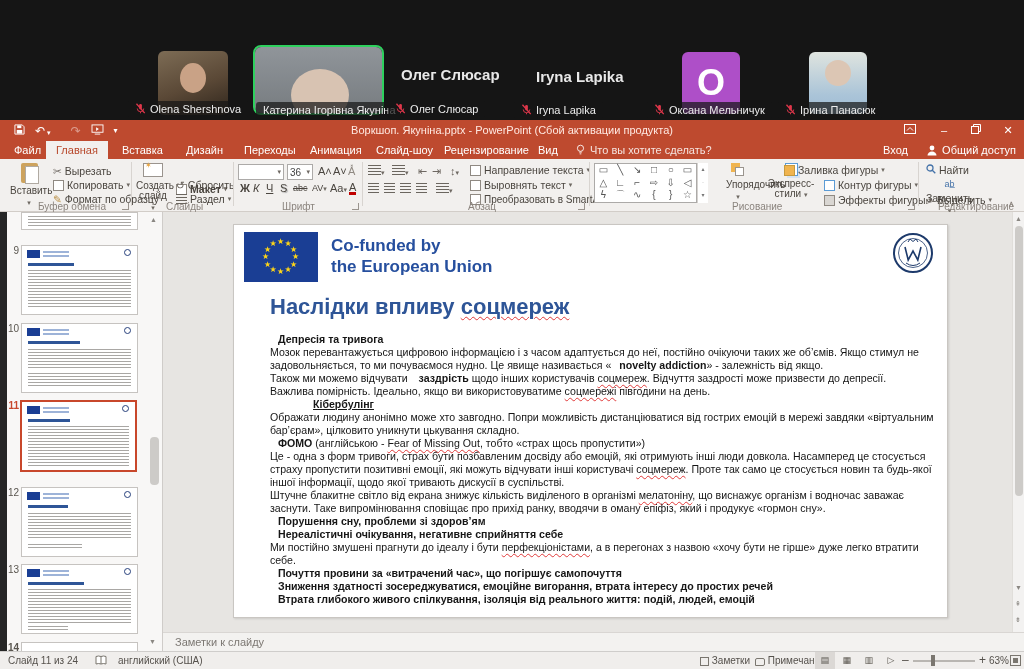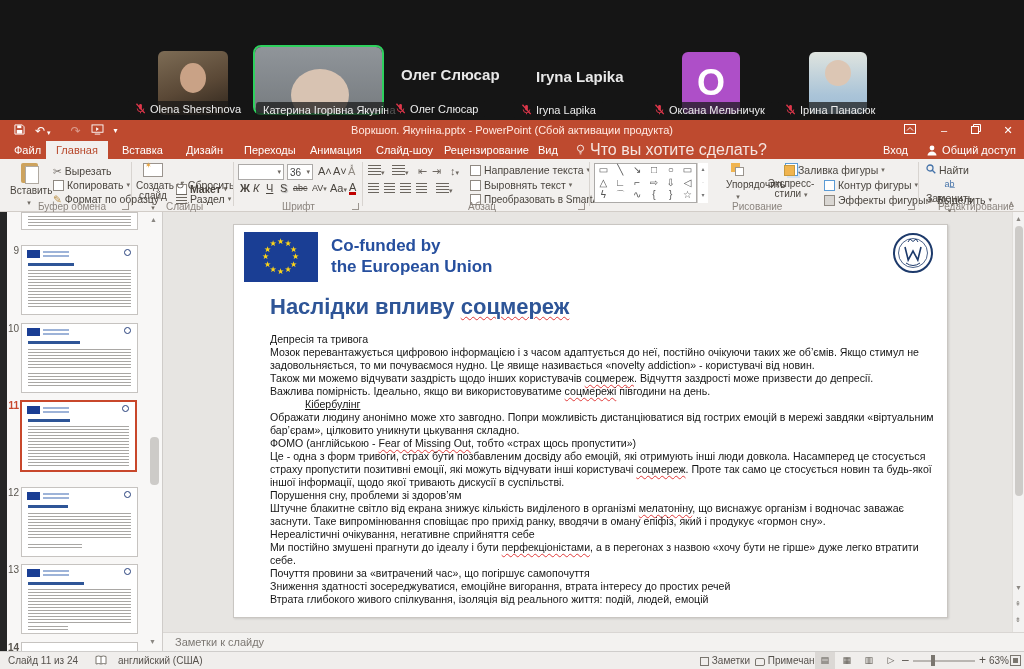--- a/index.html
+++ b/index.html
@@ -32,21 +32,21 @@
   #titlebar { position:absolute; left:0; top:0; width:100%; height:21px; background:#BE4A2F; color:#fff; }
   .qat { position:absolute; top:0; height:21px; display:flex; align-items:center; color:#fff; }
   .qat span { margin-right:10px; font-size:12px; line-height:1; }
   .title-text { position:absolute; left:50%; transform:translateX(-50%); top:4px; font-size:11px; color:#ffe9e2; white-space:nowrap; }
   .winbtn { position:absolute; top:0; width:28px; height:21px; text-align:center; font-size:11px; line-height:21px; color:#fff; }
 
   
   #tabrow { position:absolute; left:0; top:21px; width:100%; height:18px; background:#BE4A2F; }
   .tab { position:absolute; top:0; height:18px; line-height:18px; padding:0 10px; font-size:11px; color:#fff; }
   .tab.selected { background:#f2f0ee; color:#B7472A; }
-  .tellme { position:absolute; top:0; height:18px; line-height:18px; font-size:16px; color:rgba(255,255,255,.85); display:flex; align-items:center; gap:5px; }
+  .tellme { position:absolute; top:0; height:18px; line-height:18px; font-size:11px; color:rgba(255,255,255,.85); display:flex; align-items:center; gap:5px; }
   .acct { position:absolute; top:0; height:18px; line-height:18px; font-size:11px; color:#fff; display:flex; align-items:center; gap:5px; }
 
   
   #ribbon { position:absolute; left:0; top:39px; width:100%; height:53px; background:#f2f0ee; border-bottom:1px solid #d2cdc8; }
   .rsep { position:absolute; top:3px; height:44px; width:1px; background:#d8d4d0; }
   .grp-label { position:absolute; top:42px; font-size:10px; color:#8b847e; white-space:nowrap; }
   .launcher { position:absolute; top:44px; width:7px; height:7px; border-right:1px solid #9a948e; border-bottom:1px solid #9a948e; }
   .rbtn { position:absolute; display:flex; align-items:center; gap:3px; font-size:10.5px; color:#4a453f; white-space:nowrap; }
   .arr { font-size:7px; color:#6e6862; }
   .bigbtn { position:absolute; text-align:center; font-size:10px; color:#4a453f; }
@@ -83,21 +83,21 @@
 
   #slide-canvas { position:absolute; left:163px; top:92px; width:849px; height:420px; background:#e7e5e2; overflow:hidden; }
   #main-slide { position:absolute; left:70px; top:12px; width:715px; height:394px; background:#fff; border:1px solid #c9c6c2; box-shadow:1px 1px 2px rgba(0,0,0,.12); }
   .eu-flag { position:absolute; left:10px; top:7px; width:74px; height:50px; background:#1A3E94; }
   .eu-flag .star { position:absolute; color:#FFD617; font-size:8px; line-height:8px; }
   .eu-text { position:absolute; left:97px; top:10px; font-size:17px; font-weight:bold; color:#264F9E; line-height:21px; }
   .emblem { position:absolute; right:12px; top:5px; }
   .slide-title { position:absolute; left:36px; top:69px; font-size:22px; font-weight:bold; color:#2E5597; }
   #slide-body { position:absolute; left:36px; top:108px; width:670px; font-size:10.6px; line-height:13px; color:#161616; }
   .para { }
-  .b { font-weight:normal; }
+  .b { font-weight:bold;margin-left:8px; }
   .u { text-decoration:underline;padding-left:35px; }
   .sp { text-decoration:underline; text-decoration-style:wavy; text-decoration-color:#e03a3a; text-decoration-thickness:1px; text-underline-offset:2px; }
   .b.u { text-decoration:underline; }
 
   #v-scroll { position:absolute; right:0; top:92px; width:12px; height:420px; background:#f3f2f1; border-left:1px solid #e0deda; font-size:7px; color:#8a8782; text-align:center; }
   .vthumb { position:absolute; left:2px; width:8px; background:#cdcbc8; border-radius:4px; }
 
   #notes-bar { position:absolute; left:163px; top:512px; right:0; height:19px; background:#f3f2f0; border-top:1px solid #d9d6d3; font-size:11px; color:#7c7873; line-height:19px; padding-left:12px; }
 
   
@@ -532,29 +532,29 @@
             <path d="M14 17 l3.2 13 l4.8 -9 l4.8 9 l3.2 -13" fill="none" stroke="#1d3a6b" stroke-width="1.6"></path>
             <path d="M17 12 l2 -3 l3 2.5 l3 -2.5 l2 3" fill="none" stroke="#1d3a6b" stroke-width="1"></path>
             <path d="M15 33 q7 5 14 0" fill="none" stroke="#1d3a6b" stroke-width="1"></path>
           </svg>
         </div>
         <div class="slide-title">
           <span>Наслідки впливу </span><span class="sp">соцмереж</span>
         </div>
         <div id="slide-body">
             <div class="para"><span class="b">Депресія та тривога</span></div>
-            <div class="para"><span>Мозок перевантажується цифровою інформацією і з часом адаптується до неї, постійно очікуючи таких же об’ємів. Якщо стимул не задовольняється, то ми почуваємося нудно. Це явище називається «</span><span class="b">novelty addiction</span><span>» - користувачі від новин.</span></div>
+            <div class="para"><span>Мозок перевантажується цифровою інформацією і з часом адаптується до неї, постійно очікуючи таких же об’ємів. Якщо стимул не задовольняється, то ми почуваємося нудно. Це явище називається «</span><span class="b">novelty addiction</span><span>» - залежність від якщо.</span></div>
             <div class="para"><span>Також ми можемо відчувати </span><span class="b">заздрість</span><span> щодо інших користувачів </span><span class="sp">соцмереж</span><span>. Відчуття заздрості може призвести до депресії.</span></div>
             <div class="para"><span>Важлива помірність. Ідеально, якщо ви використовуватиме </span><span class="sp">соцмережі</span><span> півгодини на день.</span></div>
             <div class="para"><span class="b u">Кібербулінг</span></div>
             <div class="para"><span>Ображати людину анонімно може хто завгодно. Попри можливість дистанціюватися від гострих емоцій в мережі завдяки «віртуальним бар’єрам», цілковито уникнути цькування складно.</span></div>
             <div class="para"><span class="b">ФОМО</span><span> (англійською - </span><span class="sp">Fear of Missing Out</span><span>, тобто «страх щось пропустити»)</span></div>
             <div class="para"><span>Це - одна з форм тривоги, страх бути позбавленим досвіду або емоцій, які отримують інші люди довкола. Насамперед це стосується страху пропустити позитивні емоції, які можуть відчувати інші користувачі </span><span class="sp">соцмереж</span><span>. Проте так само це стосується новин та будь-якої іншої інформації, щодо якої тривають дискусії в суспільстві.</span></div>
+            <div class="para"><span>Штучне блакитне світло від екрана знижує кількість виділеного в організмі </span><span class="sp">мелатоніну</span><span>, що виснажує організм і водночас заважає заснути. Таке випромінювання сповіщає про прихід ранку, вводячи в оману епіфіз, який і продукує «гормон сну».</span></div>
             <div class="para"><span class="b">Порушення сну, проблеми зі здоров’ям</span></div>
-            <div class="para"><span>Штучне блакитне світло від екрана знижує кількість виділеного в організмі </span><span class="sp">мелатоніну</span><span>, що виснажує організм і водночас заважає заснути. Таке випромінювання сповіщає про прихід ранку, вводячи в оману епіфіз, який і продукує «гормон сну».</span></div>
             <div class="para"><span class="b">Нереалістичні очікування, негативне сприйняття себе</span></div>
             <div class="para"><span>Ми постійно змушені прагнути до ідеалу і бути </span><span class="sp">перфекціоністами</span><span>, а в перегонах з назвою «хочу бути не гірше» дуже легко втратити себе.</span></div>
             <div class="para"><span class="b">Почуття провини за «витрачений час», що погіршує самопочуття</span></div>
             <div class="para"><span class="b">Зниження здатності зосереджуватися, емоційне вигорання, втрата інтересу до простих речей</span></div>
             <div class="para"><span class="b">Втрата глибокого живого спілкування, ізоляція від реального життя: подій, людей, емоцій</span></div>
           </div>
       </div>
     </div>
 
     <div id="v-scroll">

